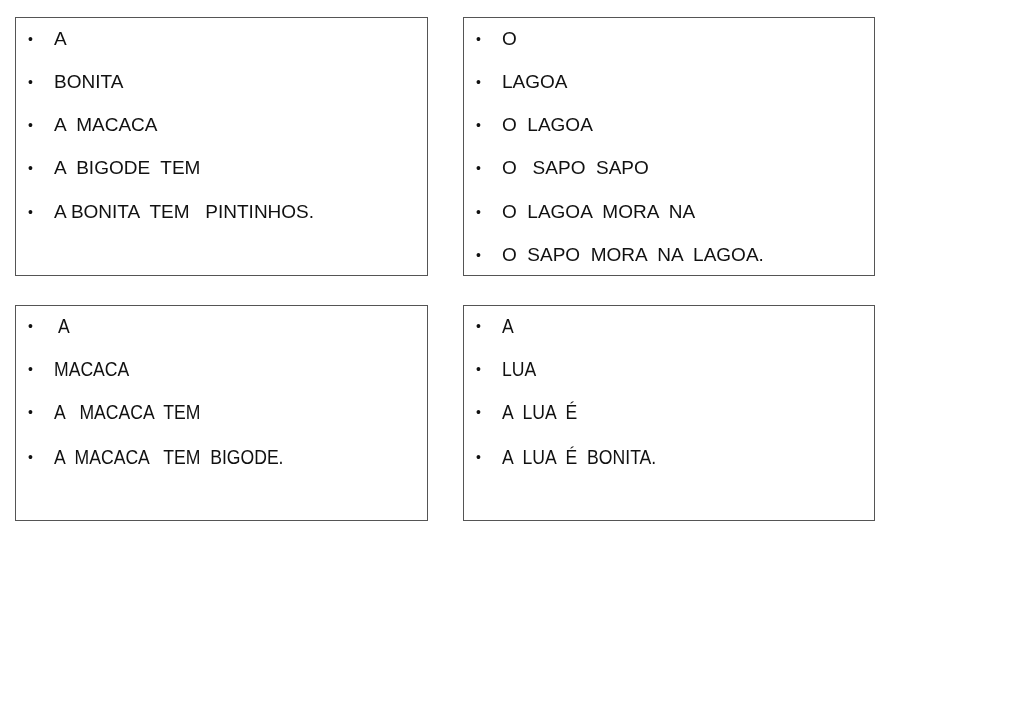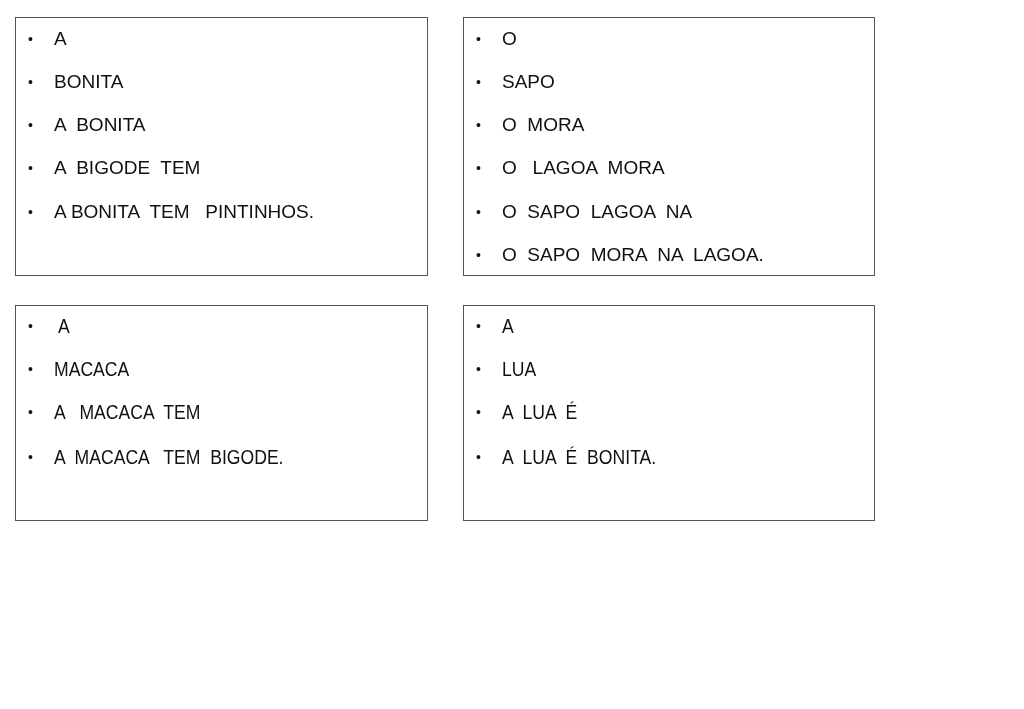--- a/index.html
+++ b/index.html
@@ -13,33 +13,33 @@
   .b3 li, .b4 li { font-size:20px; transform-origin:left center; }
   .b3 .txt, .b4 .txt { transform:scaleX(0.88); transform-origin:left center; }
 </style>
 </head>
 <body>
 
 <div class="box b1" style="left:15px;top:17px;width:413px;height:259px;">
   <ul>
     <li style="top:9px"><span class="bullet">•</span><span class="txt">A</span></li>
     <li style="top:52px"><span class="bullet">•</span><span class="txt">BONITA</span></li>
-    <li style="top:95px"><span class="bullet">•</span><span class="txt">A  BONITA</span></li>
+    <li style="top:95px"><span class="bullet">•</span><span class="txt">A  MACACA</span></li>
     <li style="top:138px"><span class="bullet">•</span><span class="txt">A  BIGODE  TEM</span></li>
     <li style="top:182px"><span class="bullet">•</span><span class="txt">A BONITA  TEM   PINTINHOS.</span></li>
   </ul>
 </div>
 
 <div class="box b2" style="left:463px;top:17px;width:412px;height:259px;">
   <ul>
     <li style="top:9px"><span class="bullet">•</span><span class="txt">O</span></li>
-    <li style="top:52px"><span class="bullet">•</span><span class="txt">SAPO</span></li>
-    <li style="top:95px"><span class="bullet">•</span><span class="txt">O  MORA</span></li>
-    <li style="top:138px"><span class="bullet">•</span><span class="txt">O   LAGOA  MORA</span></li>
-    <li style="top:182px"><span class="bullet">•</span><span class="txt">O  SAPO  LAGOA  NA</span></li>
+    <li style="top:52px"><span class="bullet">•</span><span class="txt">LAGOA</span></li>
+    <li style="top:95px"><span class="bullet">•</span><span class="txt">O  LAGOA</span></li>
+    <li style="top:138px"><span class="bullet">•</span><span class="txt">O   SAPO  SAPO</span></li>
+    <li style="top:182px"><span class="bullet">•</span><span class="txt">O  LAGOA  MORA  NA</span></li>
     <li style="top:225px"><span class="bullet">•</span><span class="txt">O  SAPO  MORA  NA  LAGOA.</span></li>
   </ul>
 </div>
 
 <div class="box b3" style="left:15px;top:305px;width:413px;height:216px;">
   <ul>
     <li style="top:8px"><span class="bullet">•</span><span class="txt"> A</span></li>
     <li style="top:51px"><span class="bullet">•</span><span class="txt">MACACA</span></li>
     <li style="top:94px"><span class="bullet">•</span><span class="txt">A   MACACA  TEM</span></li>
     <li style="top:139px"><span class="bullet">•</span><span class="txt">A  MACACA   TEM  BIGODE.</span></li>

